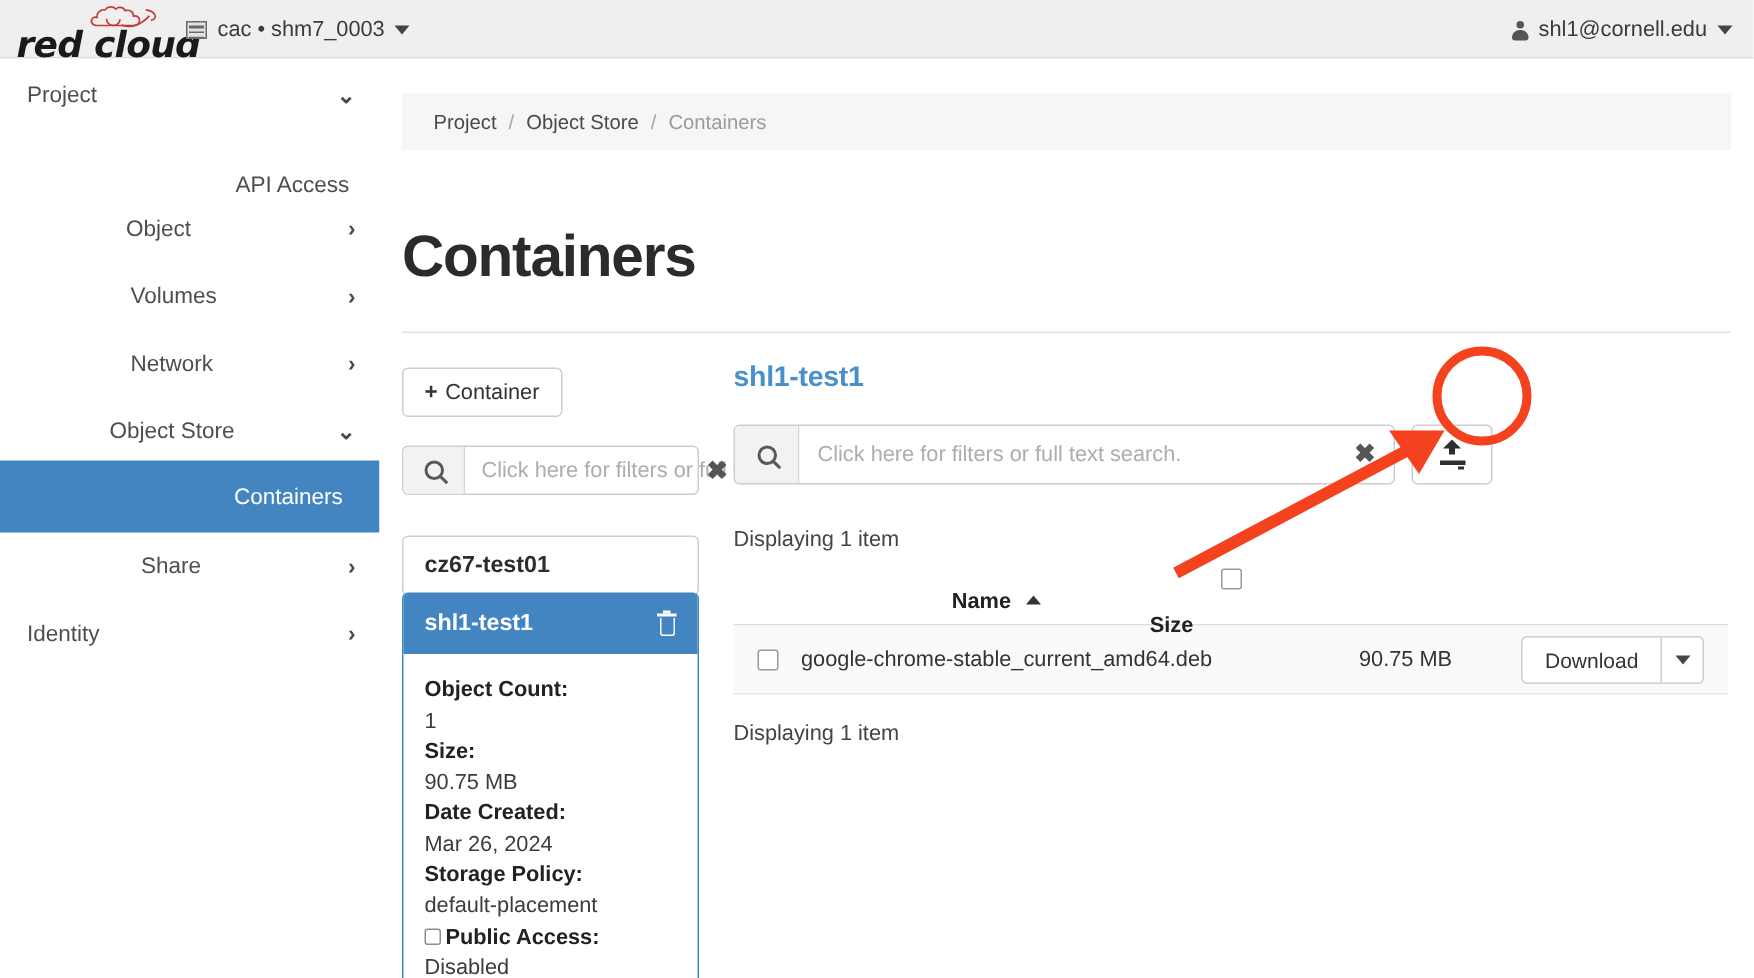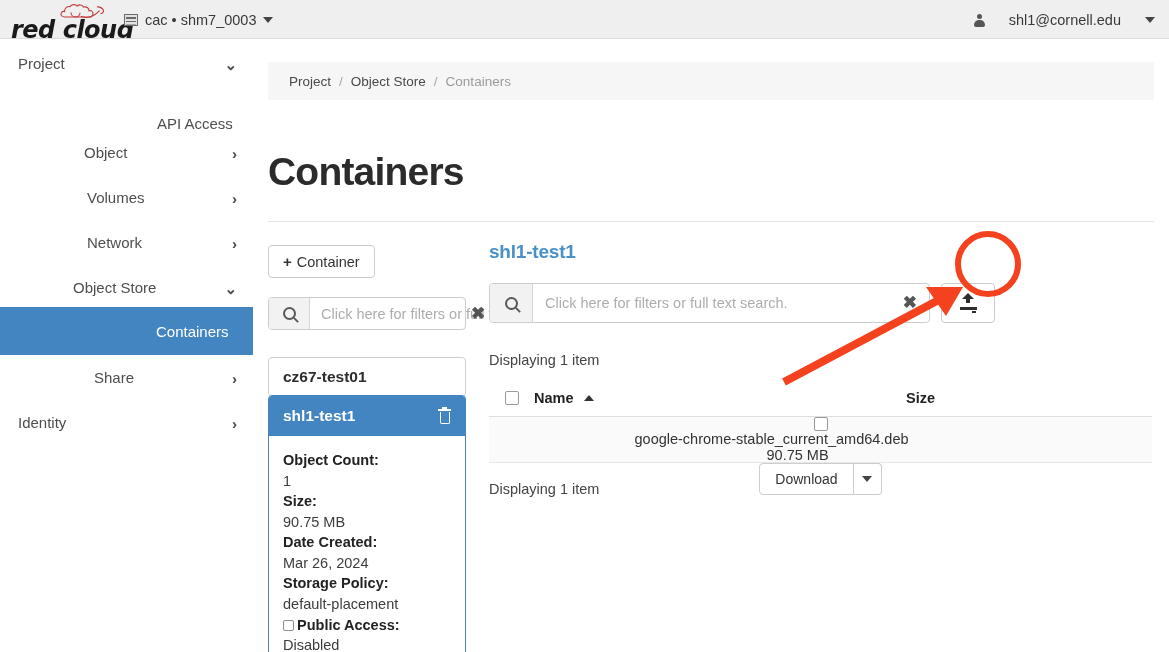--- a/index.html
+++ b/index.html
@@ -57,21 +57,21 @@
   .caret-down {
     width: 0; height: 0;
     border-left: 5px solid transparent;
     border-right: 5px solid transparent;
     border-top: 6px solid #444;
     display: inline-block;
   }
   #user-menu {
     position: absolute; right: 14px; top: 10px;
     height: 20px;
-    display: flex; align-items: center; gap: 24px;
+    display: flex; align-items: center; gap: 7px;
     font-size: 14.5px; color: #3a3a3a;
     cursor: pointer; white-space: nowrap;
   }
   .person-icon {
     display: inline-block; width: 11px; height: 13px;
     position: relative;
   }
   .person-icon::before {
     content: ""; position: absolute; left: 3px; top: 0;
     width: 5px; height: 5px; border-radius: 50%; background: #555;
@@ -326,27 +326,27 @@
     position: absolute; left: 3px; top: 147px;
     font-size: 14.5px; color: #444;
   }
   #obj-table {
     position: absolute; left: 3px; top: 174px;
     width: 663px;
   }
   .tbl-head {
     height: 38px; display: flex; align-items: center;
     border-bottom: 1px solid #dedede;
-    font-size: 14.5px; font-weight: bold; color: #222;
+    font-size: 14.5px; font-weight: bold; color: #222; flex-direction: column;
   }
   .tbl-row {
     height: 46px; display: flex; align-items: center;
     border-bottom: 1px solid #e7e7e7;
     background: #fafafa;
-    font-size: 14.5px; color: #333; flex-direction: column;
+    font-size: 14.5px; color: #333;
   }
   .col-chk  { width: 45px; display: flex; justify-content: flex-start; padding-left: 16px; flex: none; }
   .col-name { width: 372px; flex: none; }
   .col-size { width: 108px; flex: none; }
   .col-act  { flex: 1; display: flex; justify-content: flex-start; }
   .chk {
     display: inline-block; width: 14px; height: 14px;
     border: 1px solid #9a9a9a; border-radius: 2px; background: #fff;
     cursor: pointer;
   }

